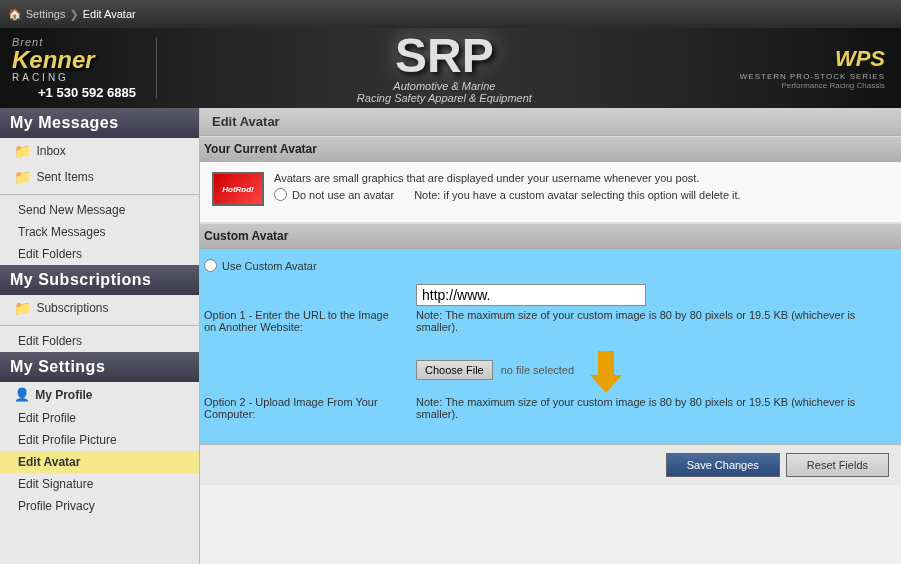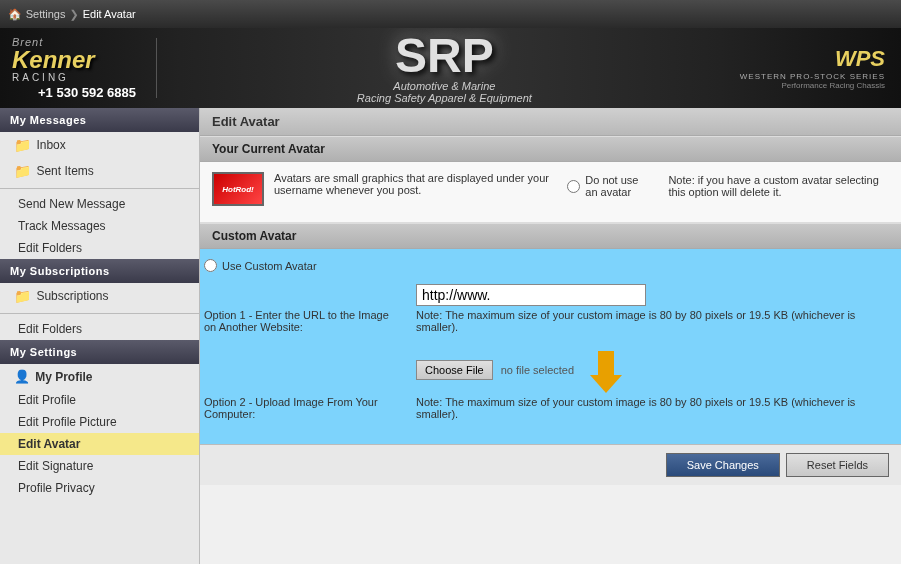--- a/index.html
+++ b/index.html
@@ -61,21 +61,21 @@
       background: #e8e8e8;
       border-right: 1px solid #bbb;
       flex-shrink: 0;
       overflow-y: auto;
     }
 
     .sidebar-section-header {
       background: linear-gradient(to bottom, #5a5a6a, #3a3a4a);
       color: #fff;
       padding: 6px 10px;
-      font-size: 11px;
+      font-size: 16px;
       font-weight: bold;
       letter-spacing: 0.5px;
     }
 
     .sidebar-item {
       padding: 5px 10px 5px 14px;
       color: #333;
       cursor: pointer;
       display: flex;
       align-items: center;
@@ -104,21 +104,21 @@
       background: linear-gradient(to bottom, #d0d0d0, #b8b8b8);
       padding: 6px 12px;
       font-size: 13px;
       font-weight: bold;
       color: #333;
       border-bottom: 1px solid #aaa;
     }
 
     .section-label {
       background: linear-gradient(to bottom, #c8c8c8, #b0b0b0);
-      padding: 5px 12px;
+      padding: 5px 4px;
       font-size: 12px;
       font-weight: bold;
       color: #222;
       border-bottom: 1px solid #aaa;
       border-top: 1px solid #ddd;
     }
 
     .avatar-section {
       padding: 10px 12px;
       background: #f8f8f8;
@@ -221,20 +221,21 @@
     }
 
     .avatar-grid {
       display: flex;
       gap: 10px;
       align-items: flex-start;
       margin-bottom: 6px;
     }
     .avatar-info {
       display: flex;
+      flex-direction: column;
     }
   </style>
 </head>
 <body>
 
 <div class="top-bar">
   <span>🏠</span>
   <span style="margin-left:4px;color:#ccc;cursor:pointer;">Settings</span>
   <span style="margin:0 4px;color:#888;">❯</span>
   <span style="color:#fff;">Edit Avatar</span>

